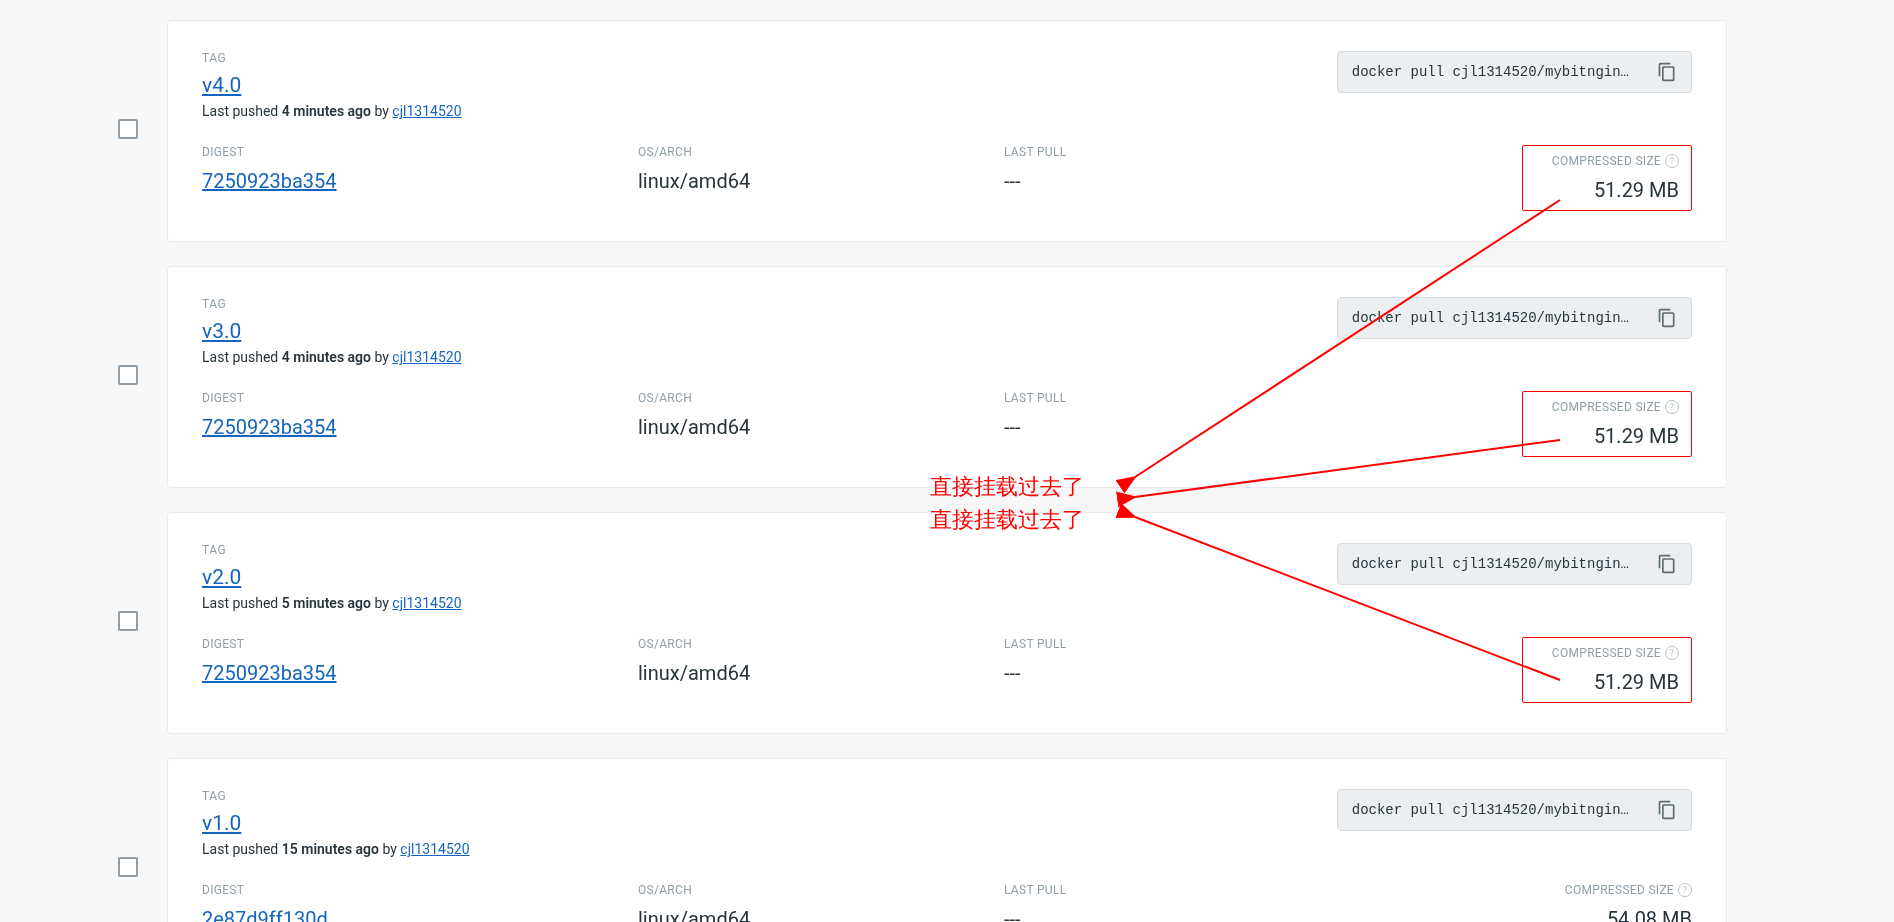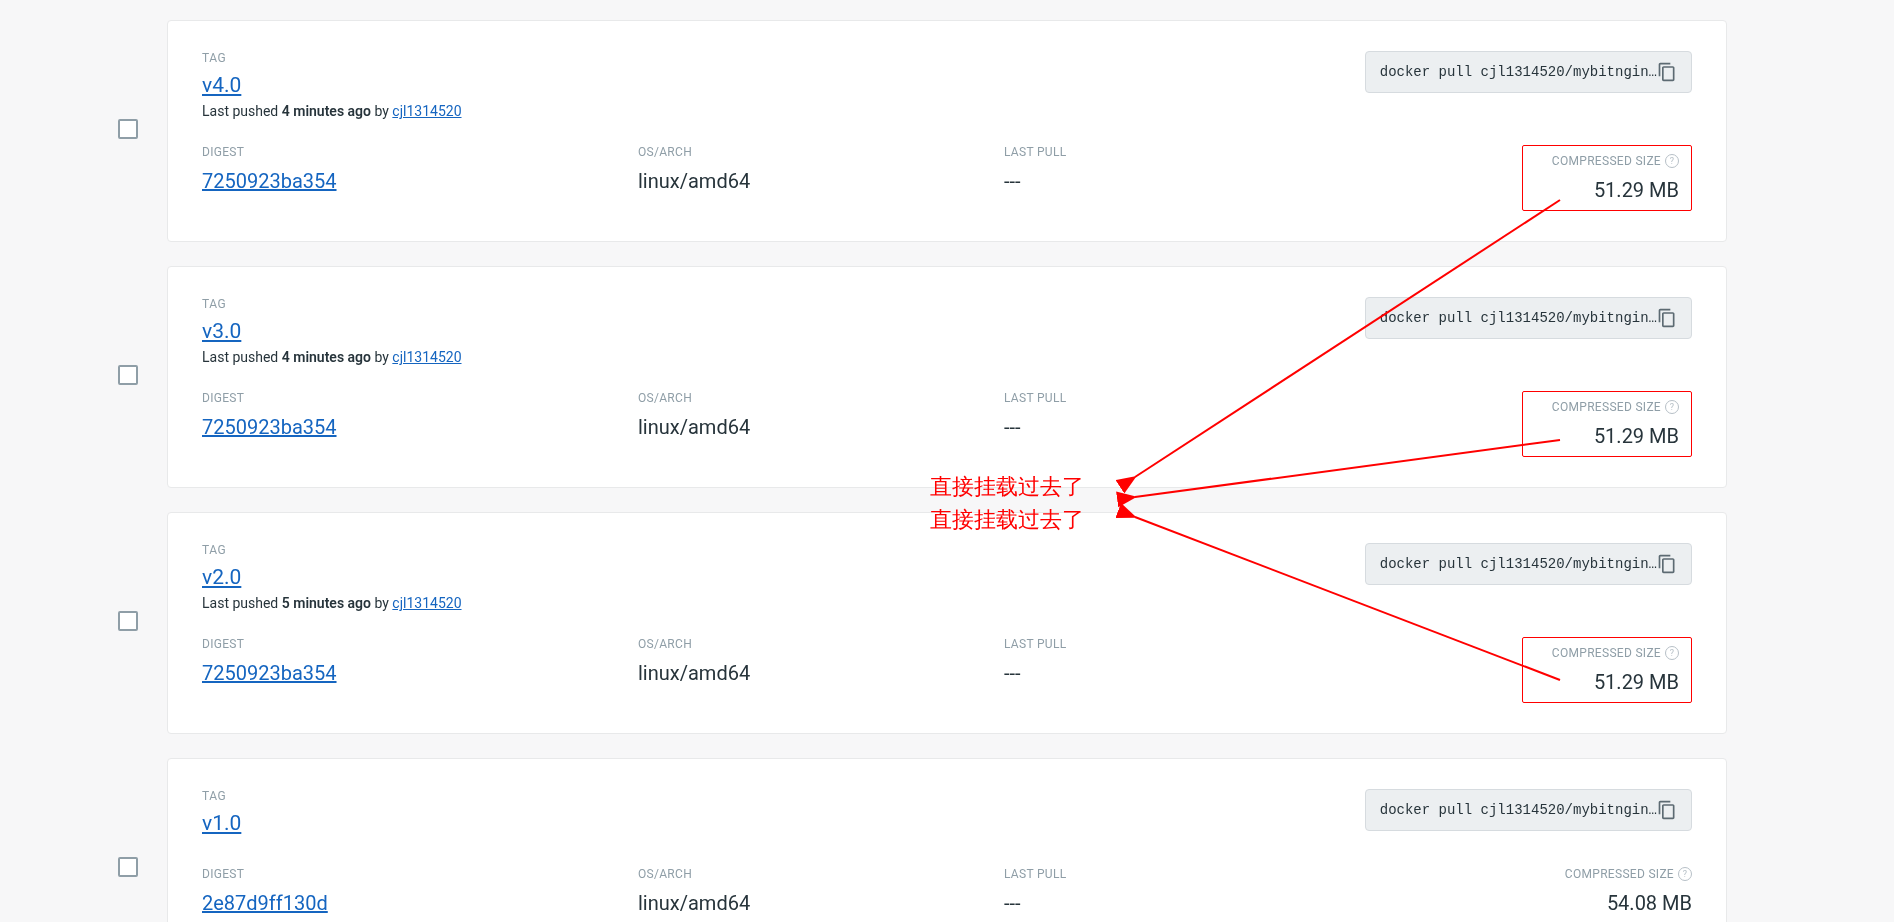--- a/index.html
+++ b/index.html
@@ -65,21 +65,21 @@
   text-decoration: underline;
   cursor: pointer;
 }
 .pull-box {
   background: #eceff1;
   border: 1px solid #d6dbdf;
   border-radius: 4px;
   padding: 10px 14px;
   display: flex;
   align-items: center;
-  gap: 0;
+  gap: 28px;
   max-width: 360px;
 }
 .pull-cmd {
   font-family: "SFMono-Regular", Consolas, "Liberation Mono", Menlo, monospace;
   font-size: 14px;
   color: #27343b;
   white-space: nowrap;
   overflow: hidden;
   text-overflow: ellipsis;
   flex: 1;
@@ -279,20 +279,23 @@
   </div>
     <div class="tag-card">
     <div class="checkbox-wrap">
       <div class="checkbox"></div>
     </div>
     <div class="card-inner">
       <div class="tag-top">
         <div class="tag-left">
           <div class="label-small">TAG</div>
           <a class="tag-link">v1.0</a>
+          <div class="pushed-line">
+            <span>Last pushed </span><span class="bold">15 minutes ago</span><span> by </span><a class="author">cjl1314520</a>
+          </div>
         </div>
         <div class="pull-box">
           <span class="pull-cmd">docker pull cjl1314520/mybitngin…</span>
           <svg class="copy-icon" viewBox="0 0 24 24">
             <path d="M16 1H4c-1.1 0-2 .9-2 2v14h2V3h12V1zm3 4H8c-1.1 0-2 .9-2 2v14c0 1.1.9 2 2 2h11c1.1 0 2-.9 2-2V7c0-1.1-.9-2-2-2zm0 16H8V7h11v14z"></path>
           </svg>
         </div>
       </div>
       <div class="detail-row">
         <div class="col digest">

